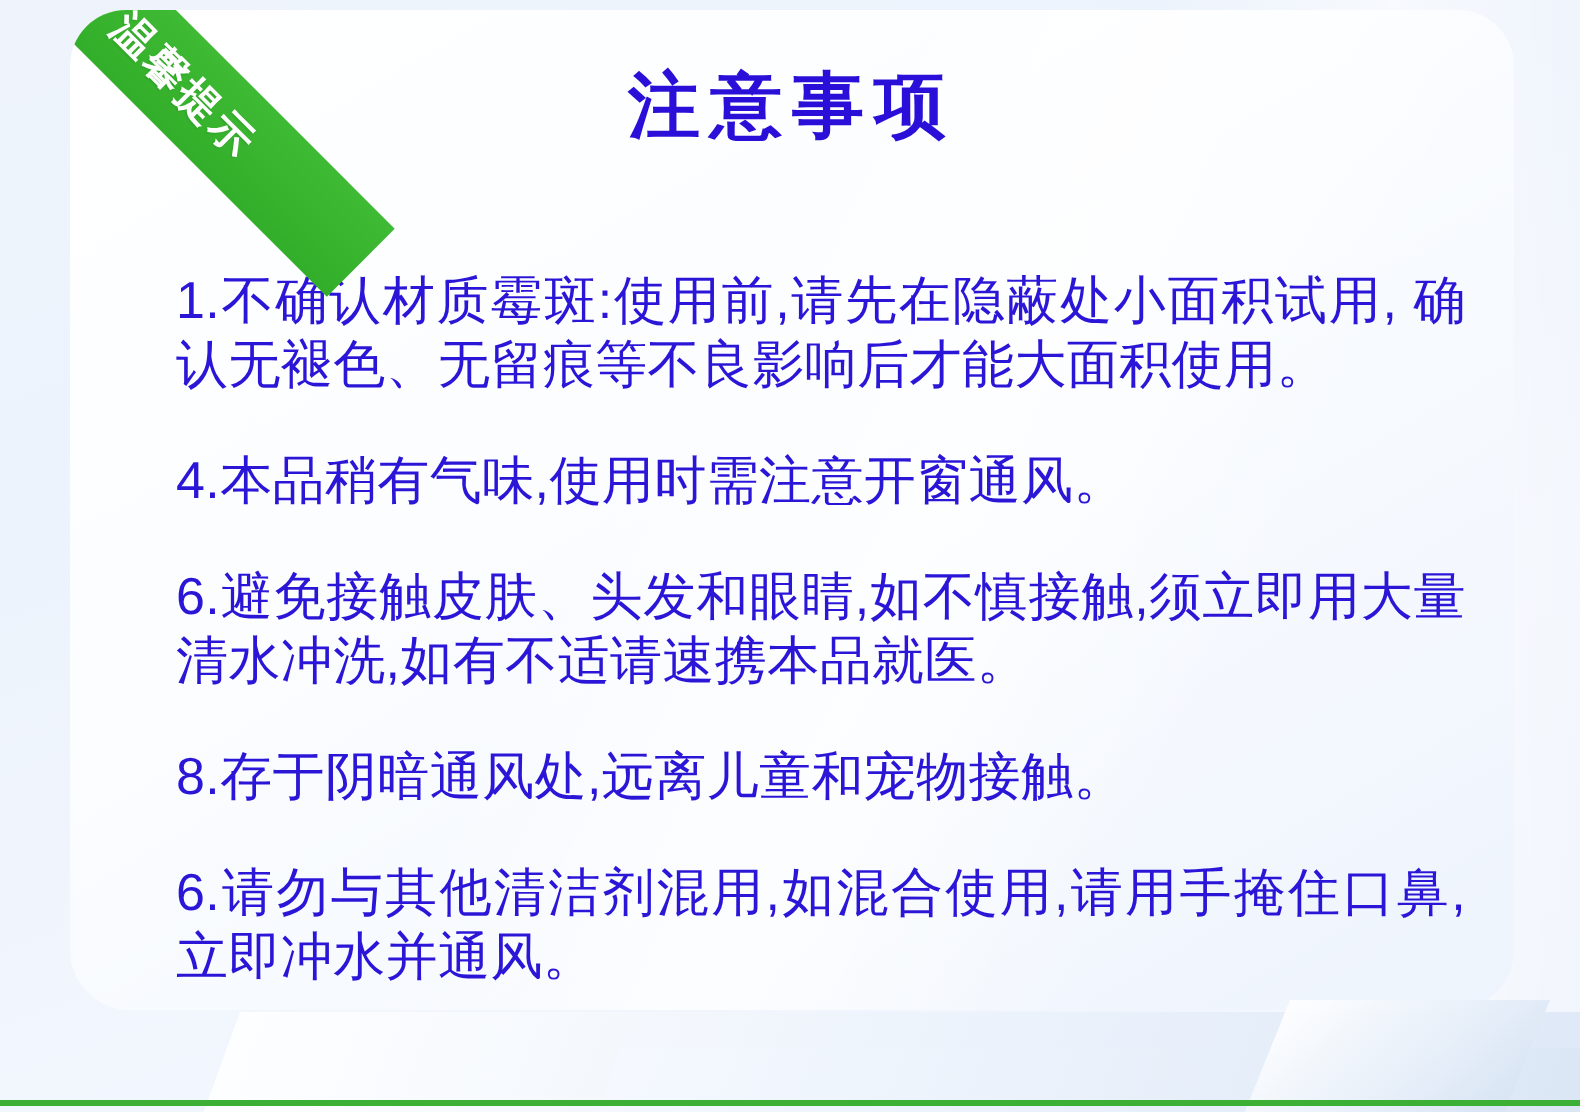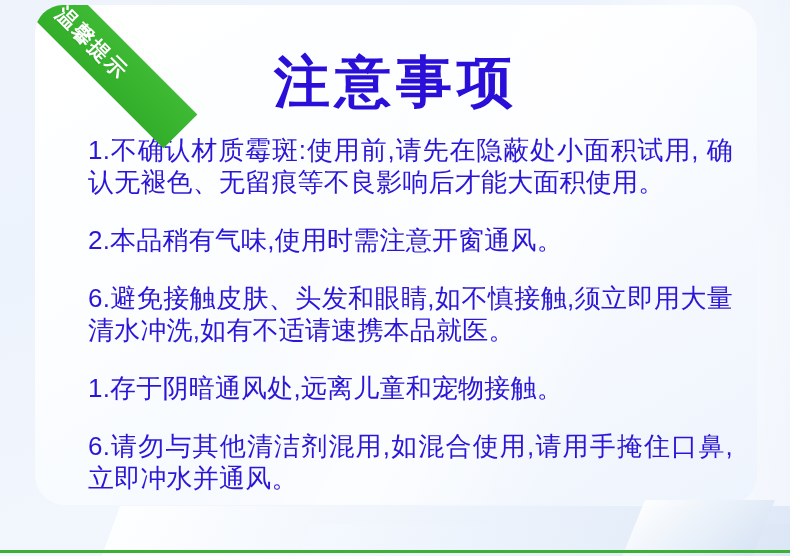--- a/index.html
+++ b/index.html
@@ -93,25 +93,24 @@
   }
 
   
   .title {
     position: absolute;
     left: 0;
     top: 28px;
     width: 722px;
     text-align: center;
     color: #2a0fd8;
-    font-size: 56px;
+    font-size: 36px;
     font-weight: bold;
     letter-spacing: 5px;
     line-height: 1.12;
-    margin-top: 18px;
   }
 
   
   .notes {
     position: absolute;
     left: 53px;
     top: 103px;
     width: 645px;
   }
   .note {
@@ -173,23 +172,23 @@
 
   <div class="bg-sheen"></div>
 
   <div class="card">
     <div class="card-sheen"></div>
 
     <div class="title">注意事项</div>
 
     <div class="notes">
       <p class="note">1.不确认材质霉斑:使用前,请先在隐蔽处小面积试用, 确认无褪色、无留痕等不良影响后才能大面积使用。</p>
-      <p class="note">2.本品稍有气味,使用时需注意开窗通风。</p>
+      <p class="note">4.本品稍有气味,使用时需注意开窗通风。</p>
       <p class="note">6.避免接触皮肤、头发和眼睛,如不慎接触,须立即用大量清水冲洗,如有不适请速携本品就医。</p>
-      <p class="note">1.存于阴暗通风处,远离儿童和宠物接触。</p>
+      <p class="note">8.存于阴暗通风处,远离儿童和宠物接触。</p>
       <p class="note">6.请勿与其他清洁剂混用,如混合使用,请用手掩住口鼻,立即冲水并通风。</p>
     </div>
   </div>
 
   <div class="ribbon-clip">
     <div class="ribbon">
       <span class="ribbon-text">温馨提示</span>
     </div>
   </div>
 

